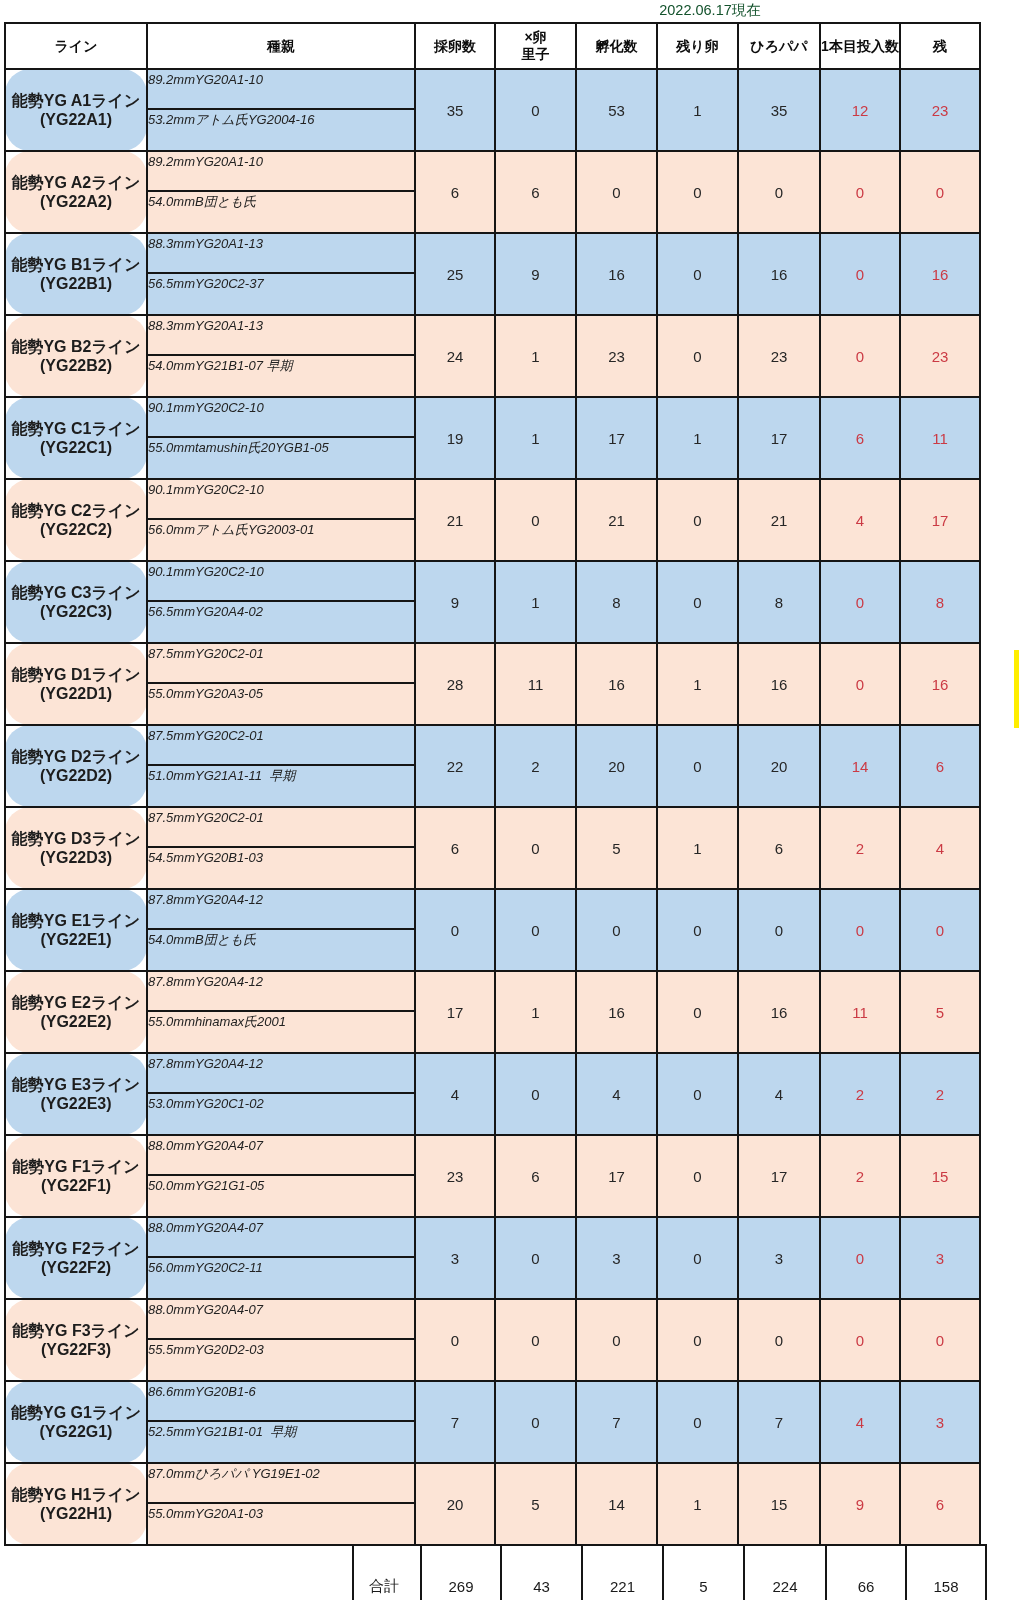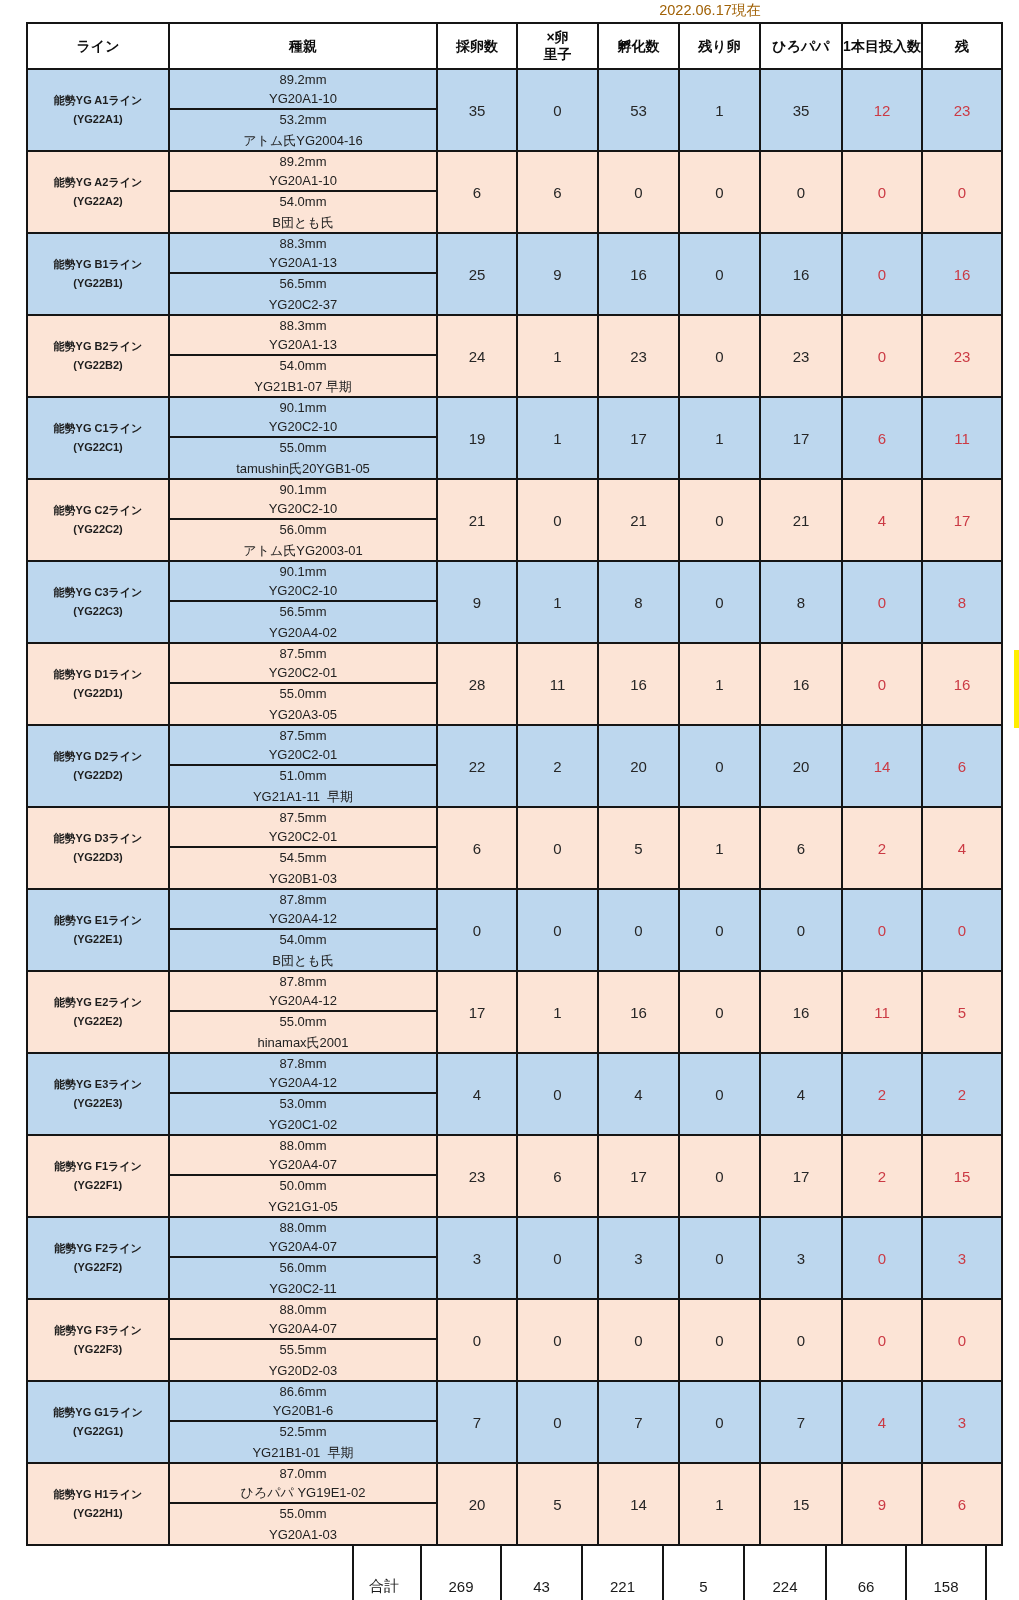--- a/index.html
+++ b/index.html
@@ -11,37 +11,37 @@
     --ink:#262626;
   }
   *{margin:0;padding:0;box-sizing:border-box;}
   html,body{background:#ffffff;}
   body{
     width:1019px;height:1600px;position:relative;overflow:hidden;
     font-family:"Liberation Sans","DejaVu Sans",sans-serif;color:var(--ink);
   }
   .date-label{
     position:absolute;top:1px;left:642px;width:136px;
-    font-size:14.5px;text-align:center;color:#a16207;
+    font-size:14.5px;text-align:center;color:#14532d;
   }
   table.main{
-    position:absolute;top:22px;left:26px;
+    position:absolute;top:22px;left:4px;
     border-collapse:collapse;table-layout:fixed;width:975px;
   }
   table.main th,table.main td{
     border:2px solid var(--border);
     text-align:center;vertical-align:middle;overflow:hidden;
   }
   tr.head th{height:46px;font-size:14px;font-weight:bold;background:#fff;color:#0c0c0c;line-height:17px;}
   tbody tr{height:82px;}
   .row-blue td{background:var(--row-blue);}
   .row-peach td{background:var(--row-peach);}
-  td.c-line{font-size:11px;font-weight:bold;line-height:19px;color:#1d1d1d;}
+  td.c-line{font-size:16px;font-weight:bold;line-height:19px;color:#1d1d1d;border-radius:25px;}
   td.c-parent{padding:0;}
-  .phalf{height:40px;display:flex;flex-direction:column;justify-content:space-between;}
+  .phalf{height:40px;display:flex;flex-direction:row;justify-content:flex-start;font-style:italic;}
   .phalf.ptop{border-bottom:2px solid var(--border);}
   .pline{font-size:13px;line-height:19px;white-space:pre;color:#222;}
   td.c-val{font-size:15px;color:var(--ink);}
   td.c-val.red{color:var(--red);margin-top:32px;}
   table.totals{
     position:absolute;top:1544px;left:352px;
     border-collapse:collapse;table-layout:fixed;width:633px;background:#fff;
   }
   table.totals td{
     border:2px solid var(--border);height:42px;

